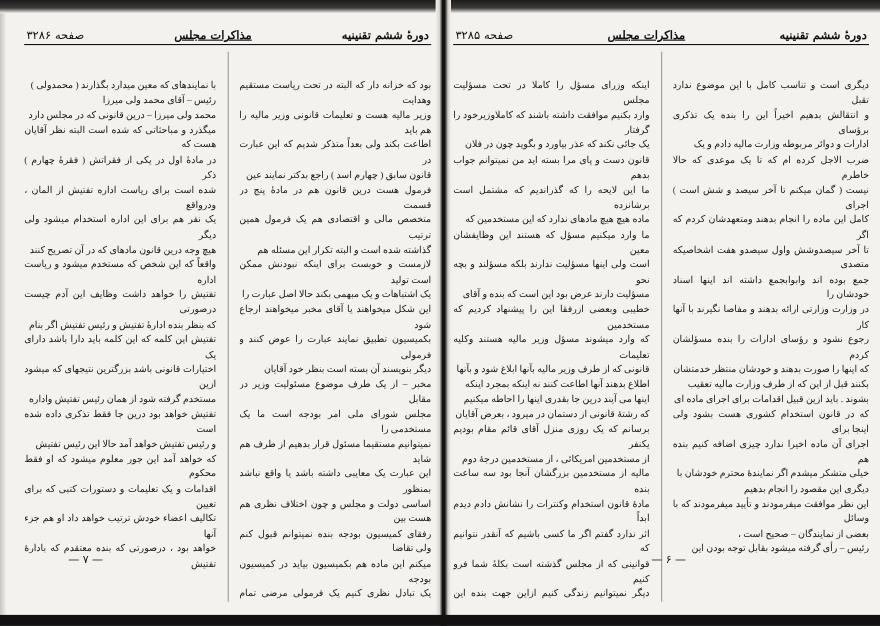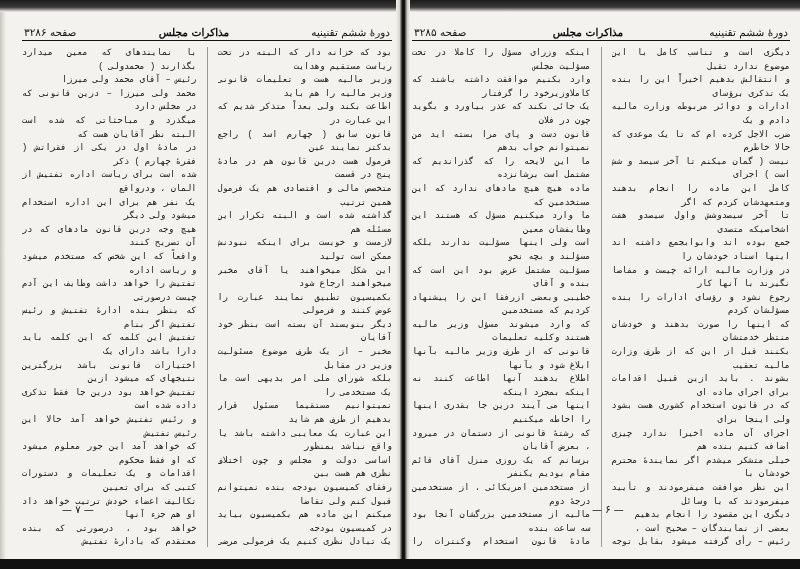--- a/index.html
+++ b/index.html
@@ -35,32 +35,32 @@
     }
     .page.left { left: 22px; width: 370px; }
     .page.right { left: 412px; width: 378px; }
 
     .header {
       height: 22px; border-bottom: 1.5px solid #111;
       display: flex; justify-content: space-between; align-items: flex-end;
       padding: 0 2px 2px 2px;
       font-family: "DejaVu Serif", serif; font-size: 10.5px; color: #111;
     }
-    .header .h-session { font-weight: normal; }
-    .header .h-title { font-weight: bold; }
+    .header .h-session { font-weight: bold; }
+    .header .h-title { font-weight: bold; text-decoration: underline; }
     .header .h-page { }
 
     .cols {
       display: flex; flex-direction: row; gap: 10px;
       margin-top: 6px; height: 500px;
     }
     .col {
       flex: 1; overflow: hidden;
-      font-family: Liberation Mono, monospace; font-size: 8.6px; line-height: 13.6px;
-      color: #141414; text-align: justify;
+      font-family: Liberation Serif, serif; font-size: 8.6px; line-height: 13.6px;
+      color: #141414; text-align: justify; margin-top: 24px;
     }
     .col p { margin: 0; }
     .divider {
       width: 1px; background: #9a9a9a;
     }
     .folio {
       position: absolute; bottom: 36px;
       font-family: "DejaVu Sans", sans-serif; font-size: 10px; color: #111;
     }
     .page.left .folio { left: 40px; }
@@ -84,25 +84,26 @@
     <div class="cols">
       <div class="col">
           <p>بود که خزانه دار که البته در تحت ریاست مستقیم وهدایت</p>
           <p>وزیر مالیه هست و تعلیمات قانونی وزیر مالیه را هم باید</p>
           <p>اطاعت بکند ولی بعداً متذکر شدیم که این عبارت در</p>
           <p>قانون سابق ( چهارم اسد ) راجع بدکتر نمایند عین</p>
           <p>فرمول هست درین قانون هم در مادهٔ پنج در قسمت</p>
           <p>متخصص مالی و اقتصادی هم یک فرمول همین ترتیب</p>
           <p>گذاشته شده است و البته تکرار این مسئله هم</p>
           <p>لازمست و خوبست برای اینکه نبودنش ممکن است تولید</p>
+          <p>یک اشتباهات و یک مبهمی بکند حالا اصل عبارت را</p>
           <p>این شکل میخواهند یا آقای مخبر میخواهند ارجاع شود</p>
           <p>بکمیسیون تطبیق نمایند عبارت را عوض کنند و فرمولی</p>
           <p>دیگر بنویسند آن بسته است بنظر خود آقایان</p>
           <p>مخبر – از یک طرف موضوع مسئولیت وزیر در مقابل</p>
-          <p>بلکه شورای ملی امر بدیهی است ما یک مستخدمی را</p>
+          <p>مجلس شورای ملی امر بودجه است ما یک مستخدمی را</p>
           <p>نمیتوانیم مستقیما مسئول قرار بدهیم از طرف هم شاید</p>
           <p>این عبارت یک معایبی داشته باشد یا واقع نباشد بمنظور</p>
           <p>اساسی دولت و مجلس و چون اختلاف نظری هم هست بین</p>
           <p>رفقای کمیسیون بودجه بنده نمیتوانم قبول کنم ولی تقاضا</p>
           <p>میکنم این ماده هم بکمیسیون بیاید در کمیسیون بودجه</p>
           <p>یک تبادل نظری کنیم یک فرمولی مرضی تمام اعضاء</p>
         </div>
       <div class="divider"></div>
       <div class="col">
           <p>با نمایندهای که معین میدارد بگذارند ( محمدولی )</p>
@@ -111,20 +112,21 @@
           <p>میگذرد و مباحثاتی که شده است البته نظر آقایان هست که</p>
           <p>در مادهٔ اول در یکی از فقراتش ( فقرهٔ چهارم ) ذکر</p>
           <p>شده است برای ریاست اداره تفتیش از المان ، ودرواقع</p>
           <p>یک نفر هم برای این اداره استخدام میشود ولی دیگر</p>
           <p>هیچ وجه درین قانون مادهای که در آن تصریح کنند</p>
           <p>واقعاً که این شخص که مستخدم میشود و ریاست اداره</p>
           <p>تفتیش را خواهد داشت وظایف این آدم چیست درصورتی</p>
           <p>که بنظر بنده ادارهٔ تفتیش و رئیس تفتیش اگر بنام</p>
           <p>تفتیش این کلمه که این کلمه باید دارا باشد دارای یک</p>
           <p>اختیارات قانونی باشد بزرگترین نتیجهای که میشود ازین</p>
+          <p>مستخدم گرفته شود از همان رئیس تفتیش واداره</p>
           <p>تفتیش خواهد بود درین جا فقط تذکری داده شده است</p>
           <p>و رئیس تفتیش خواهد آمد حالا این رئیس تفتیش</p>
           <p>که خواهد آمد این جور معلوم میشود که او فقط محکوم</p>
           <p>اقدامات و یک تعلیمات و دستورات کتبی که برای تعیین</p>
           <p>تکالیف اعضاء خودش ترتیب خواهد داد او هم جزء آنها</p>
           <p>خواهد بود ، درصورتی که بنده معتقدم که بادارهٔ تفتیش</p>
         </div>
     </div>
     <div class="folio">— ۷ —</div>
   </div>
@@ -138,44 +140,44 @@
     <div class="cols">
       <div class="col">
           <p>دیگری است و تناسب کامل با این موضوع ندارد تقبل</p>
           <p>و انتقالش بدهیم اخیراً این را بنده یک تذکری برؤسای</p>
           <p>ادارات و دوائر مربوطه وزارت مالیه دادم و یک</p>
           <p>ضرب الاجل کرده ام که تا یک موعدی که حالا خاطرم</p>
           <p>نیست ( گمان میکنم تا آخر سیصد و شش است ) اجرای</p>
           <p>کامل این ماده را انجام بدهند ومتعهدشان کردم که اگر</p>
           <p>تا آخر سیصدوشش واول سیصدو هفت اشخاصیکه متصدی</p>
           <p>جمع بوده اند وابوابجمع داشته اند اینها اسناد خودشان را</p>
-          <p>در وزارت مالیه ارائه چیست و مفاصا نگیرند با آنها کار</p>
+          <p>در وزارت وزارتی ارائه بدهند و مفاصا نگیرند با آنها کار</p>
           <p>رجوع نشود و رؤسای ادارات را بنده مسؤلشان کردم</p>
           <p>که اینها را صورت بدهند و خودشان منتظر خدمتشان</p>
           <p>بکنند قبل از این که از طرف وزارت مالیه تعقیب</p>
           <p>بشوند . باید ازین قبیل اقدامات برای اجرای ماده ای</p>
           <p>که در قانون استخدام کشوری هست بشود ولی اینجا برای</p>
           <p>اجرای آن ماده اخیرا ندارد چیزی اضافه کنیم بنده هم</p>
           <p>خیلی متشکر میشدم اگر نمایندهٔ محترم خودشان با</p>
+          <p>دیگری این مقصود را انجام بدهیم</p>
           <p>این نظر موافقت میفرمودند و تأیید میفرمودند که با وسائل</p>
-          <p>دیگری این مقصود را انجام بدهیم</p>
           <p>بعضی از نمایندگان – صحیح است ،</p>
           <p>رئیس – رأی گرفته میشود بقابل توجه بودن این</p>
         </div>
       <div class="divider"></div>
       <div class="col">
           <p>اینکه وزرای مسؤل را کاملا در تحت مسؤلیت مجلس</p>
           <p>وارد بکنیم موافقت داشته باشند که کاملاوزیرخود را گرفتار</p>
           <p>یک جائی نکند که عذر بیاورد و بگوید چون در فلان</p>
           <p>قانون دست و پای مرا بسته اید من نمیتوانم جواب بدهم</p>
           <p>ما این لایحه را که گذراندیم که مشتمل است برشانزده</p>
           <p>ماده هیچ هیچ مادهای ندارد که این مستخدمین که</p>
           <p>ما وارد میکنیم مسؤل که هستند این وظایفشان معین</p>
           <p>است ولی اینها مسؤلیت ندارند بلکه مسؤلند و بچه نحو</p>
-          <p>مسؤلیت مشتمل عرض بود این است که بنده و آقای</p>
+          <p>مسؤلیت دارند عرض بود این است که بنده و آقای</p>
           <p>خطیبی وبعضی ازرفقا این را پیشنهاد کردیم که مستخدمین</p>
           <p>که وارد میشوند مسؤل وزیر مالیه هستند وکلیه تعلیمات</p>
           <p>قانونی که از طرف وزیر مالیه بآنها ابلاغ شود و بآنها</p>
           <p>اطلاع بدهند آنها اطاعت کنند نه اینکه بمجرد اینکه</p>
           <p>اینها می آیند درین جا بقدری اینها را احاطه میکنیم</p>
           <p>که رشتهٔ قانونی از دستمان در میرود ، بعرض آقایان</p>
           <p>برسانم که یک روزی منزل آقای قائم مقام بودیم یکنفر</p>
           <p>از مستخدمین امریکائی ، از مستخدمین درجهٔ دوم</p>
           <p>مالیه از مستخدمین بزرگشان آنجا بود سه ساعت بنده</p>
           <p>مادهٔ قانون استخدام وکنترات را نشانش دادم دیدم ابداً</p>

